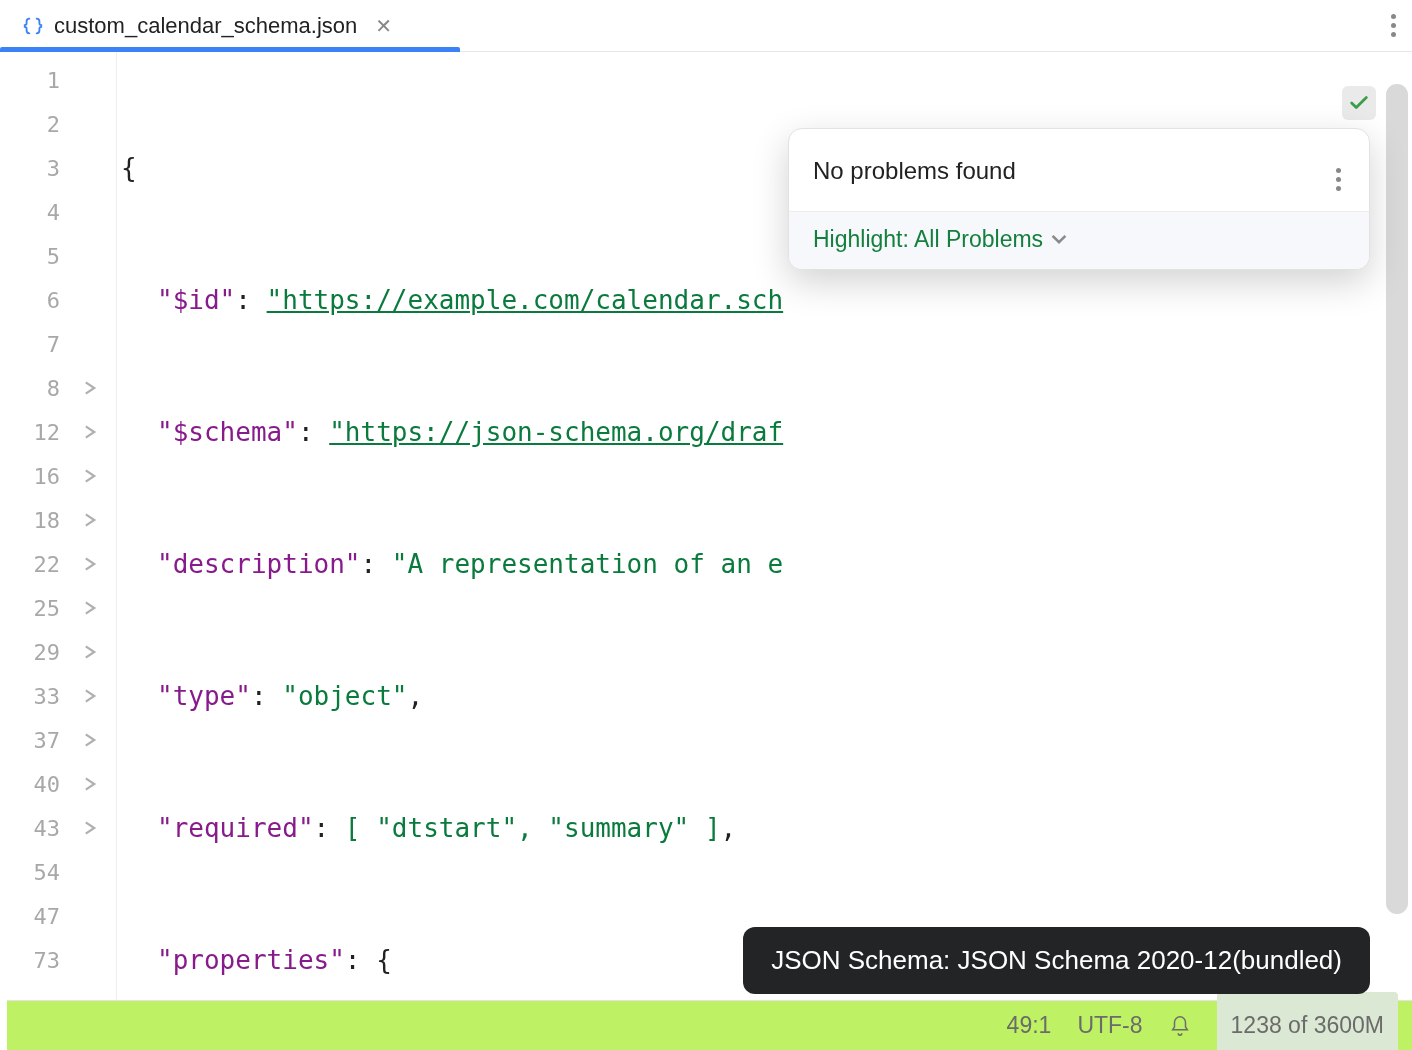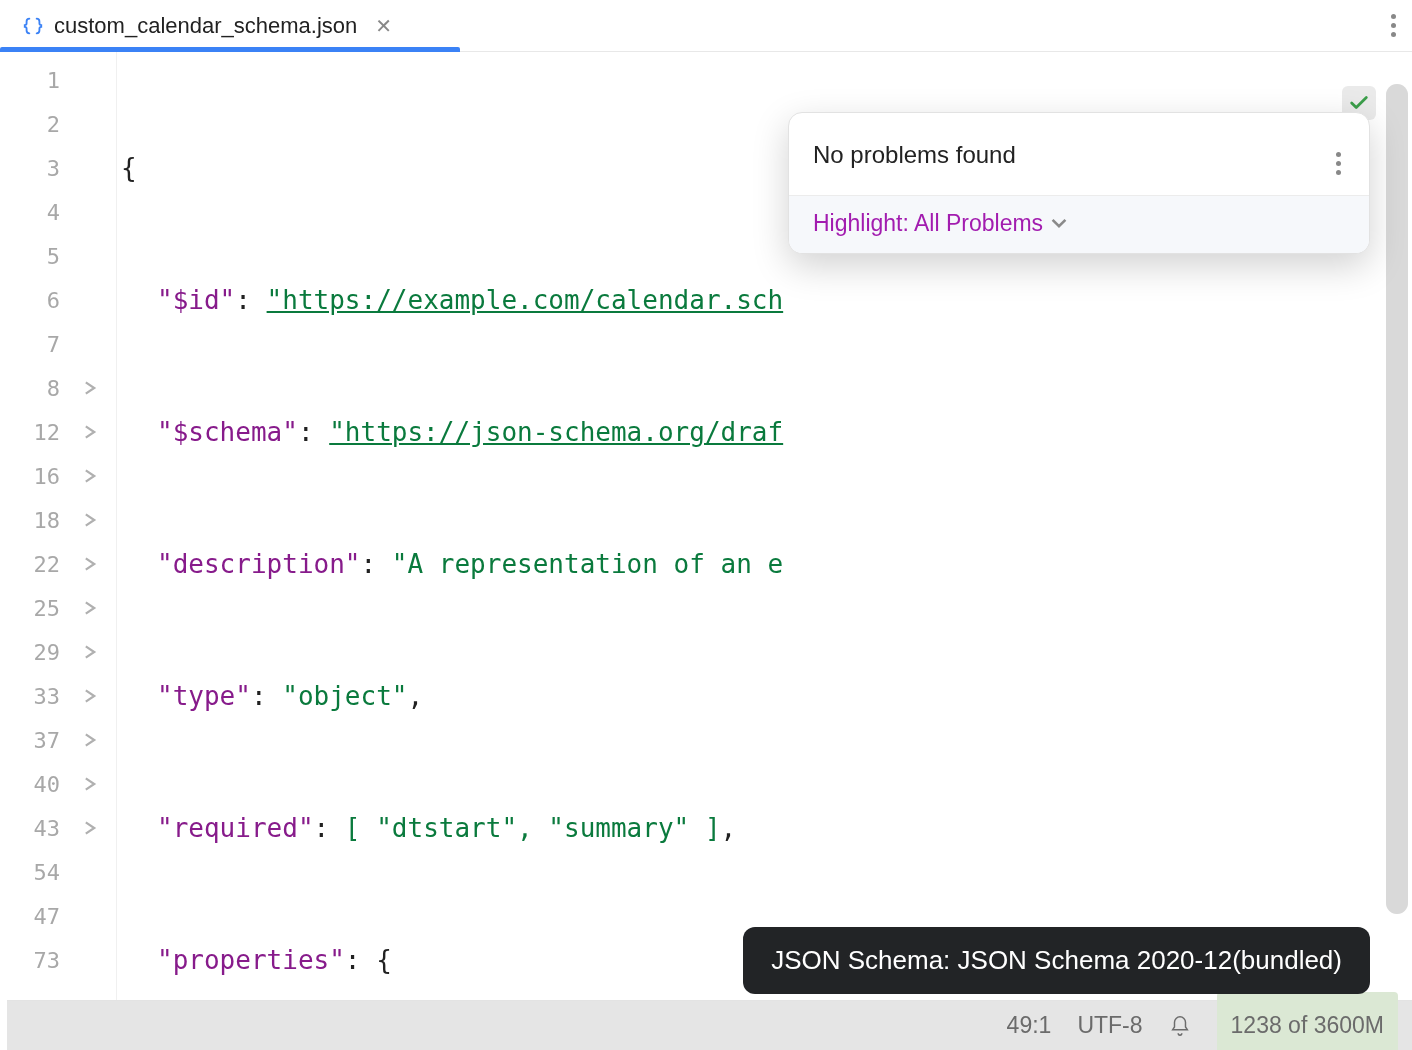--- a/index.html
+++ b/index.html
@@ -106,21 +106,21 @@
     background: #eaeaea;
     border-radius: 6px;
     display: flex; align-items: center; justify-content: center;
     z-index: 5;
     cursor: pointer;
   }
   .health-badge svg { width: 22px; height: 22px; }
 
   .problems-popup {
     position: absolute;
-    top: 112px; right: 42px;
+    top: 128px; right: 42px;
     width: 582px;
     background: #fff;
     border: 1px solid #e2e2e2;
     border-radius: 14px;
     box-shadow: 0 12px 36px rgba(0,0,0,0.18);
     z-index: 10;
     overflow: hidden;
   }
   .problems-header {
     display: flex;
@@ -132,21 +132,21 @@
   }
   .problems-menu { color: #777; cursor: pointer; padding: 4px 6px; }
   .problems-highlight {
     border-top: 1px solid #ececec;
     background: #f6f8fb;
     padding: 14px 22px 16px 24px;
     display: flex;
     align-items: flex-start;
     gap: 8px;
     font-size: 23px;
-    color: #a21caf;
+    color: #15803d;
     cursor: pointer;
   }
   .problems-highlight .chev { color: #8a8a8a; }
 
   .scrollbar-v {
     position: absolute;
     top: 84px; right: 4px;
     width: 22px;
     height: 830px;
     background: #f1f1f1;
@@ -168,21 +168,21 @@
     color: #fff;
     padding: 18px 28px;
     border-radius: 12px;
     font-size: 26px;
     z-index: 20;
   }
 
   
   .statusbar {
     height: 50px;
-    background: #e5e5e5;
+    background: #bef264;
     border-top: 1px solid #e3e3e3;
     display: flex;
     align-items: center;
     justify-content: flex-end;
     gap: 26px;
     padding: 0 14px 0 0;
     font-size: 23px;
     color: #6b6b6b;
     margin-left: 7px;
   }

